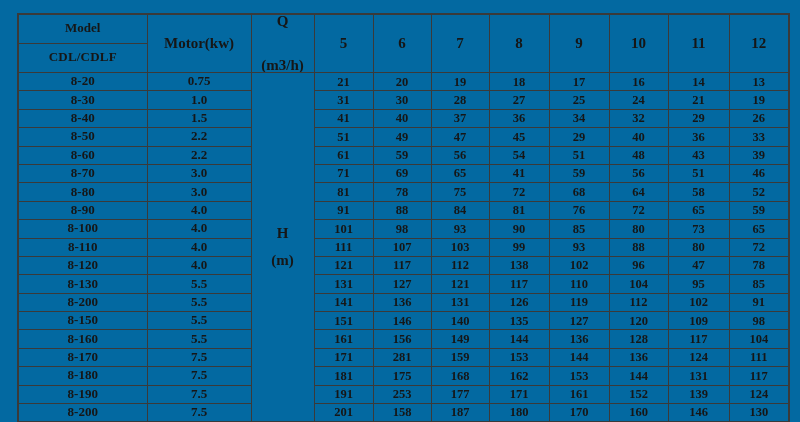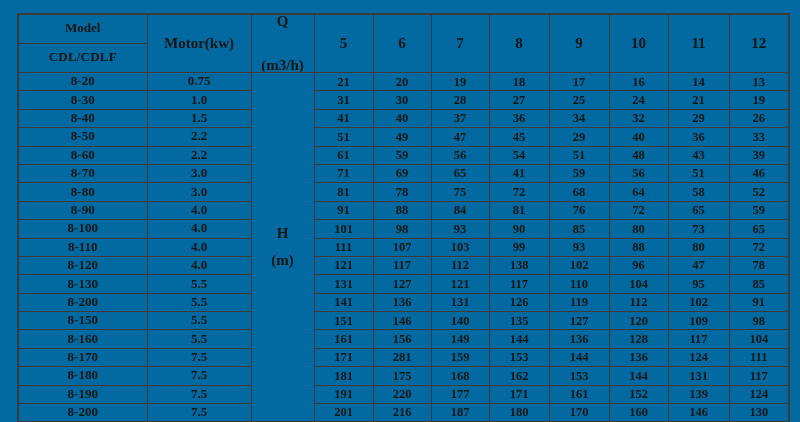--- a/index.html
+++ b/index.html
@@ -301,33 +301,33 @@
           <td class="c-val">162</td>
           <td class="c-val">153</td>
           <td class="c-val">144</td>
           <td class="c-val">131</td>
           <td class="c-val">117</td>
         </tr>
         <tr>
           <td class="c-model">8-190</td>
           <td class="c-motor">7.5</td>
           <td class="c-val">191</td>
-          <td class="c-val">220</td>
+          <td class="c-val">253</td>
           <td class="c-val">177</td>
           <td class="c-val">171</td>
           <td class="c-val">161</td>
           <td class="c-val">152</td>
           <td class="c-val">139</td>
           <td class="c-val">124</td>
         </tr>
         <tr>
           <td class="c-model">8-200</td>
           <td class="c-motor">7.5</td>
           <td class="c-val">201</td>
-          <td class="c-val">216</td>
+          <td class="c-val">158</td>
           <td class="c-val">187</td>
           <td class="c-val">180</td>
           <td class="c-val">170</td>
           <td class="c-val">160</td>
           <td class="c-val">146</td>
           <td class="c-val">130</td>
         </tr>
       </tbody>
   </table>
 </div>

